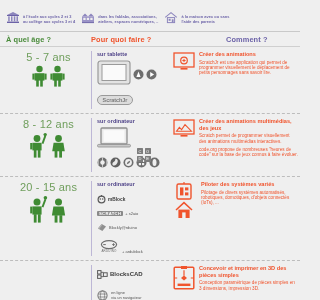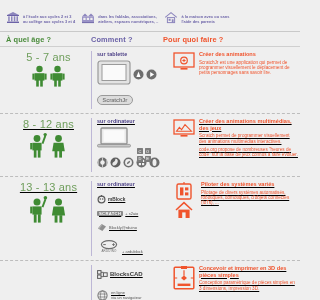--- a/index.html
+++ b/index.html
@@ -31,21 +31,21 @@
     display:flex;padding:3px 2px 2px 6px;
     border-bottom:1px solid #cfcfcf;
   }
   .ch{font-size:7.4px;font-weight:bold;letter-spacing:.1px;}
   .ch.age{width:85px;color:#4a8b3b;}
   .ch.how{width:72px;color:#6c63a8;}
   .ch.why{flex:1;color:#f0542d;}
 
   
   .row{display:flex;padding:4px 2px 4px 6px;position:relative;}
-  .row+ .row{border-top:1px dashed #bdbdbd;text-decoration:underline;}
+  .row+ .row{border-top:1px dashed #bdbdbd;}
   .col-age{width:85px;flex:0 0 85px;}
   .col-how{width:72px;flex:0 0 72px;border-left:1px solid #bdb7d6;padding-left:5px;position:relative;}
   .col-why{flex:1;padding-left:4px;display:flex;gap:4px;}
 
   .age-label{color:#6f9e5c;font-size:11px;text-align:center;display:block;margin-bottom:2px;letter-spacing:.2px;}
   .figs{display:flex;justify-content:center;align-items:flex-end;gap:1px;}
 
   .how-title{color:#4b3f86;font-size:5.4px;font-weight:bold;margin-bottom:3px;display:block;letter-spacing:.1px;}
   .apps{display:flex;flex-wrap:wrap;align-items:center;gap:2px;}
 
@@ -118,22 +118,22 @@
           <rect x="7.8" y="8.3" width="1.8" height="3.3" fill="#8d86bd"></rect>
         </svg>
       </span>
       <span class="ctx-txt">à la maison avec ou sans
 l'aide des parents</span>
     </div>
   </div>
 
   <div class="colheads">
     <span class="ch age">À quel âge ?</span>
+    <span class="ch why">Pour quoi faire ?</span>
     <span class="ch how">Comment ?</span>
-    <span class="ch why">Pour quoi faire ?</span>
   </div>
 
   <div class="row">
     <div class="col-age">
       <span class="age-label">5 - 7 ans</span>
       <div class="figs">
         <svg width="17" height="22" viewBox="0 0 17 22">
           <circle cx="8.5" cy="4" r="3.2" fill="#3f8b33"></circle>
           <path d="M3.6 8.2h9.8v7.4H3.6z" fill="#3f8b33"></path>
           <rect x="5.2" y="15" width="2.6" height="6.6" fill="#3f8b33"></rect>
@@ -286,21 +286,21 @@
     <div style="position:absolute;left:137px;top:34px;" class="tiles">
       <span class="tile">C</span>
       <span class="tile">O</span>
       <span class="tile">D</span>
       <span class="tile">E</span>
     </div>
   </div>
 
   <div class="row">
     <div class="col-age">
-      <span class="age-label">13 - 13 ans</span>
+      <span class="age-label">20 - 15 ans</span>
       <div class="figs">
         <svg width="19" height="28" viewBox="0 0 19 28">
           <circle cx="8" cy="7" r="3.5" fill="#3f8b33"></circle>
           <path d="M3.4 11.4h9.2v8.2H3.4z" fill="#3f8b33"></path>
           <rect x="4.8" y="19.2" width="2.8" height="8.4" fill="#3f8b33"></rect>
           <rect x="8.9" y="19.2" width="2.8" height="8.4" fill="#3f8b33"></rect>
           <rect x="1.2" y="11.6" width="2.2" height="6.8" fill="#3f8b33"></rect>
           <path d="M12.6 11.8 L15.6 3.8 L17.4 4.5 L14.4 12.6z" fill="#3f8b33"></path>
           <circle cx="16.4" cy="2.8" r="1.8" fill="#3f8b33"></circle>
         </svg>

